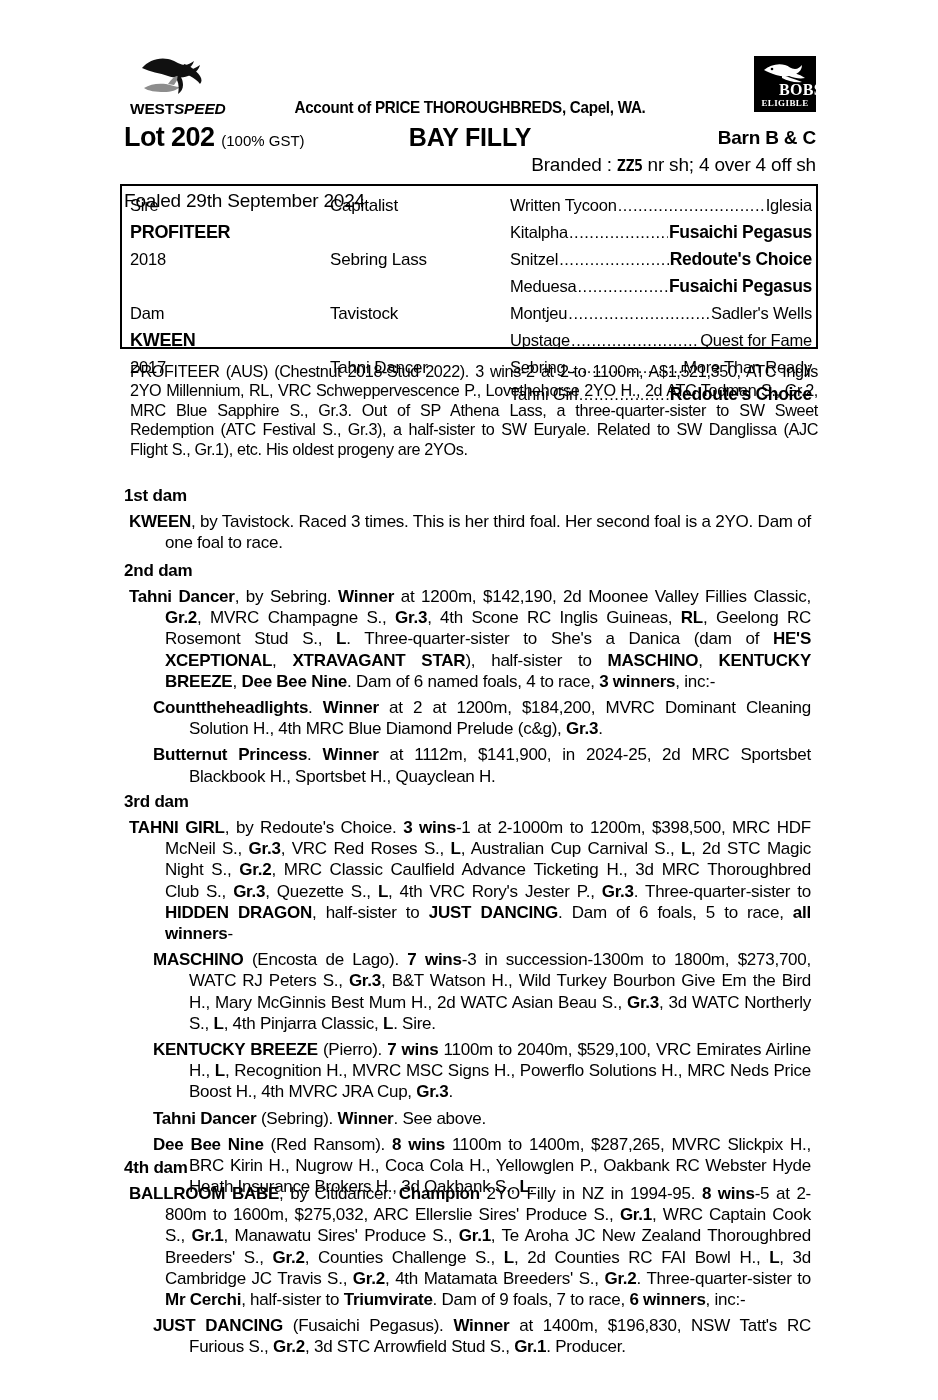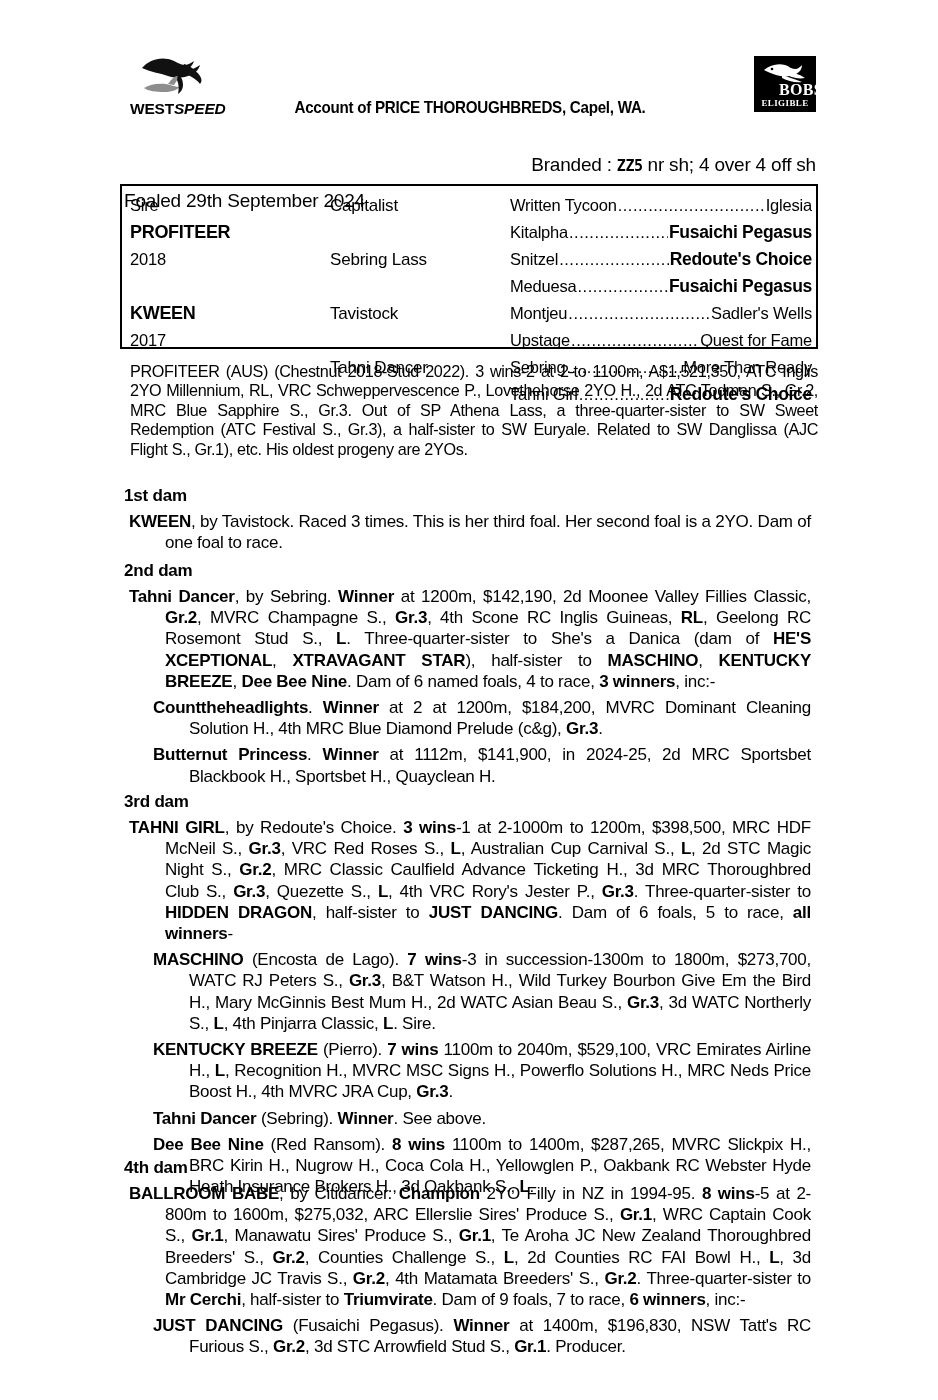--- a/index.html
+++ b/index.html
@@ -265,33 +265,39 @@
         <path d="M24 10 C30 11, 37 13, 43 17 C38 18, 32 17, 27 15 Z" fill="#ffffff"></path>
         <path d="M20 14 C26 16, 33 18, 40 21 C33 22, 26 20, 20 17 Z" fill="#ffffff"></path>
         <circle cx="10" cy="8" r="1.3" fill="#000000"></circle>
       </svg>
       <div class="bobs-name">BOBS</div>
       <div class="bobs-sub">ELIGIBLE</div>
     </div>
 
     <div class="account-line">Account of PRICE THOROUGHBREDS, Capel, WA.</div>
 
+    <div class="title-row">
+      <div class="lot-number"><span>Lot 202</span> <span class="gst">(100% GST)</span></div>
+      <div class="sex-colour">BAY FILLY</div>
+      <div class="barn">Barn B &amp; C</div>
+    </div>
 
     <div class="subtitle-row">
       <div class="foaled">Foaled 29th September 2024</div>
       <div class="branded"><span>Branded : </span><span class="brand-glyph">ZZ5</span><span> nr sh; 4 over 4 off sh</span></div>
     </div>
   </div>
 
   <div class="pedigree">
     <div class="ped-col-a">
         <div class="ped-line">Sire</div>
         <div class="ped-line bold">PROFITEER</div>
         <div class="ped-line">2018</div>
         <div class="ped-line blank">&nbsp;</div>
+        <div class="ped-line">Dam</div>
         <div class="ped-line bold">KWEEN</div>
         <div class="ped-line">2017</div>
       </div>
     <div class="ped-col-b">
         <div class="ped-line">Capitalist</div>
         <div class="ped-line blank">&nbsp;</div>
         <div class="ped-line">Sebring Lass</div>
         <div class="ped-line blank">&nbsp;</div>
         <div class="ped-line">Tavistock</div>
         <div class="ped-line blank">&nbsp;</div>

